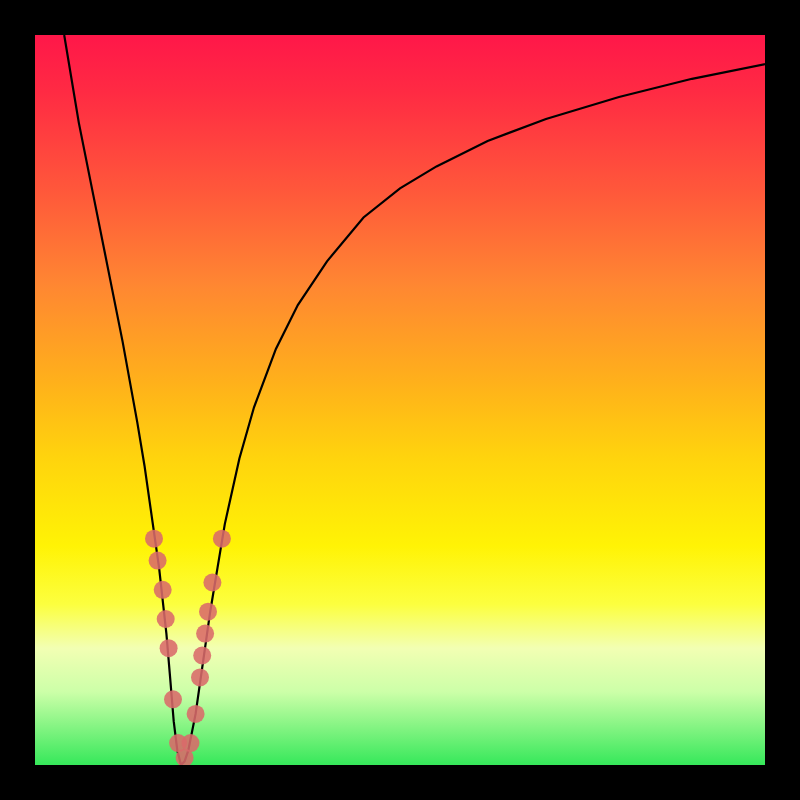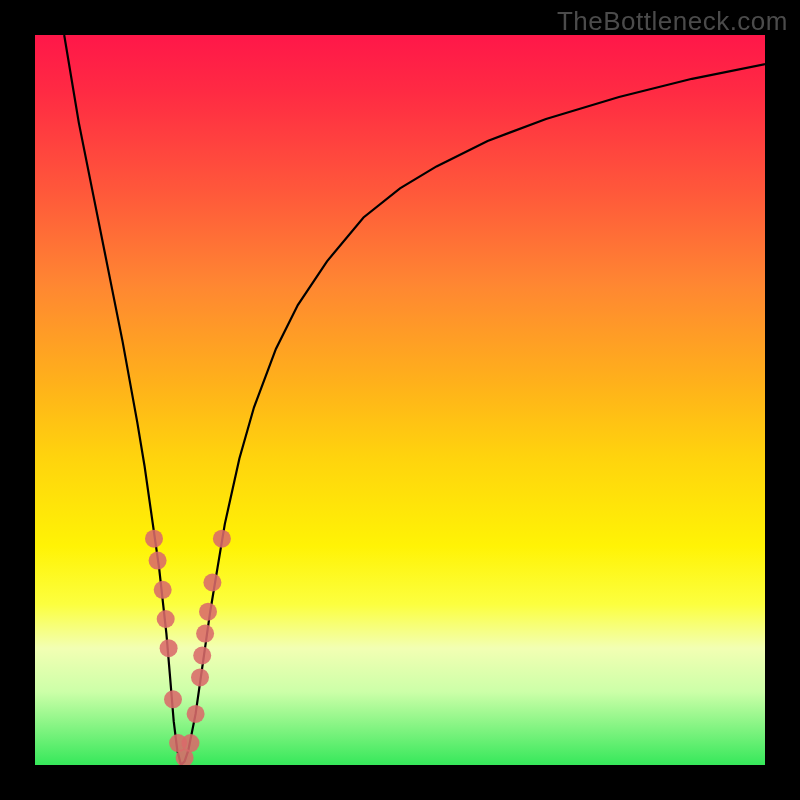--- a/index.html
+++ b/index.html
@@ -65,21 +65,20 @@
   }
   .dot {
     fill: #d96a6a;
     opacity: 0.88;
   }
 </style>
 </head>
 <body>
 
 <div class="frame">
-  <div class="watermark">TheBottleneck.com</div>
   <div class="plot">
     <div class="gradient"></div>
     <svg class="curve" viewBox="0 0 730 730" preserveAspectRatio="none">
       <path id="curve-path" fill="none" stroke="#000" stroke-width="2.2" d="M29.2 0.0 L43.8 87.6 L58.4 160.6 L73.0 233.6 L87.6 306.6 L102.2 386.9 L109.5 430.7 L116.8 481.8 L124.1 532.9 L131.4 598.6 L135.1 642.4 L138.7 686.2 L142.3 715.4 L146.0 730.0 L149.6 726.4 L153.3 715.4 L160.6 678.9 L167.9 627.8 L175.2 576.7 L182.5 532.9 L189.8 489.1 L204.4 423.4 L219.0 372.3 L240.9 313.9 L262.8 270.1 L292.0 226.3 L328.5 182.5 L365.0 153.3 L401.5 131.4 L452.6 105.9 L511.0 84.0 L584.0 62.0 L657.0 43.8 L730.0 29.2"></path>
       <g id="dots">
           <circle cx="119.0" cy="503.7" r="9" class="dot"></circle>
           <circle cx="122.6" cy="525.6" r="9" class="dot"></circle>
           <circle cx="127.7" cy="554.8" r="9" class="dot"></circle>
           <circle cx="130.7" cy="584.0" r="9" class="dot"></circle>
           <circle cx="133.6" cy="613.2" r="9" class="dot"></circle>

